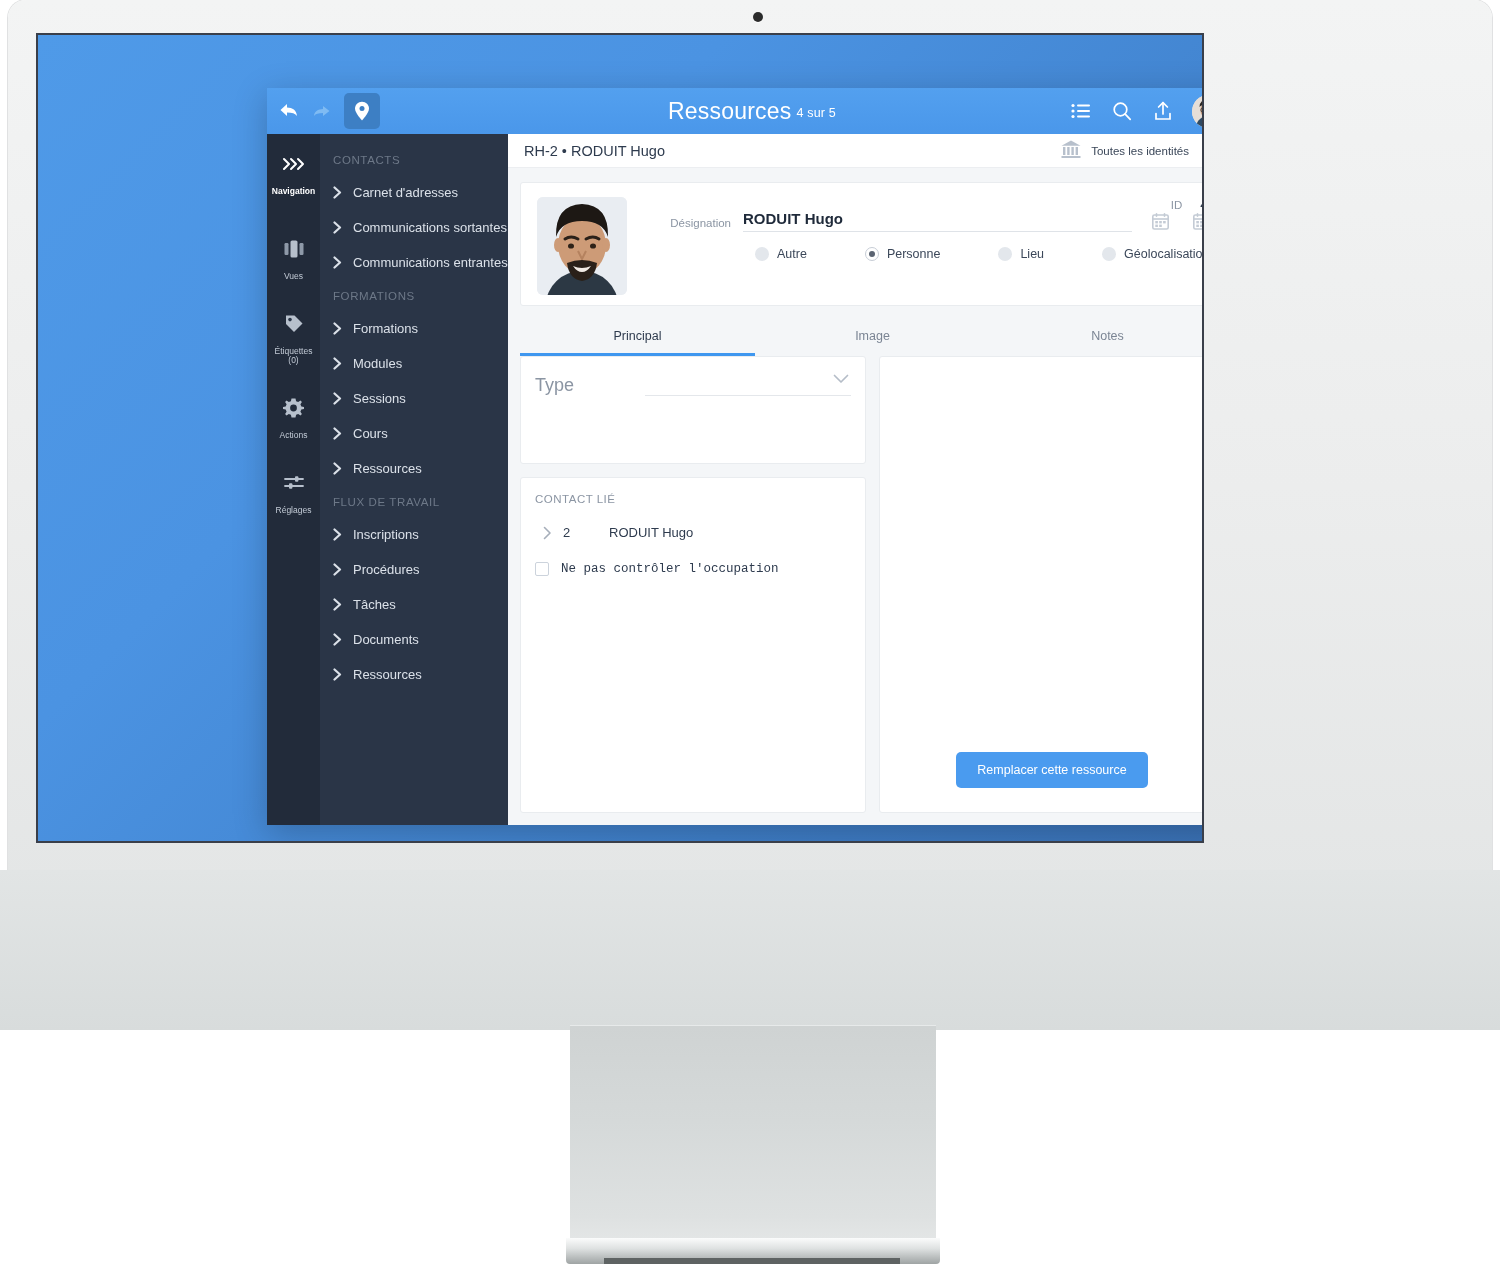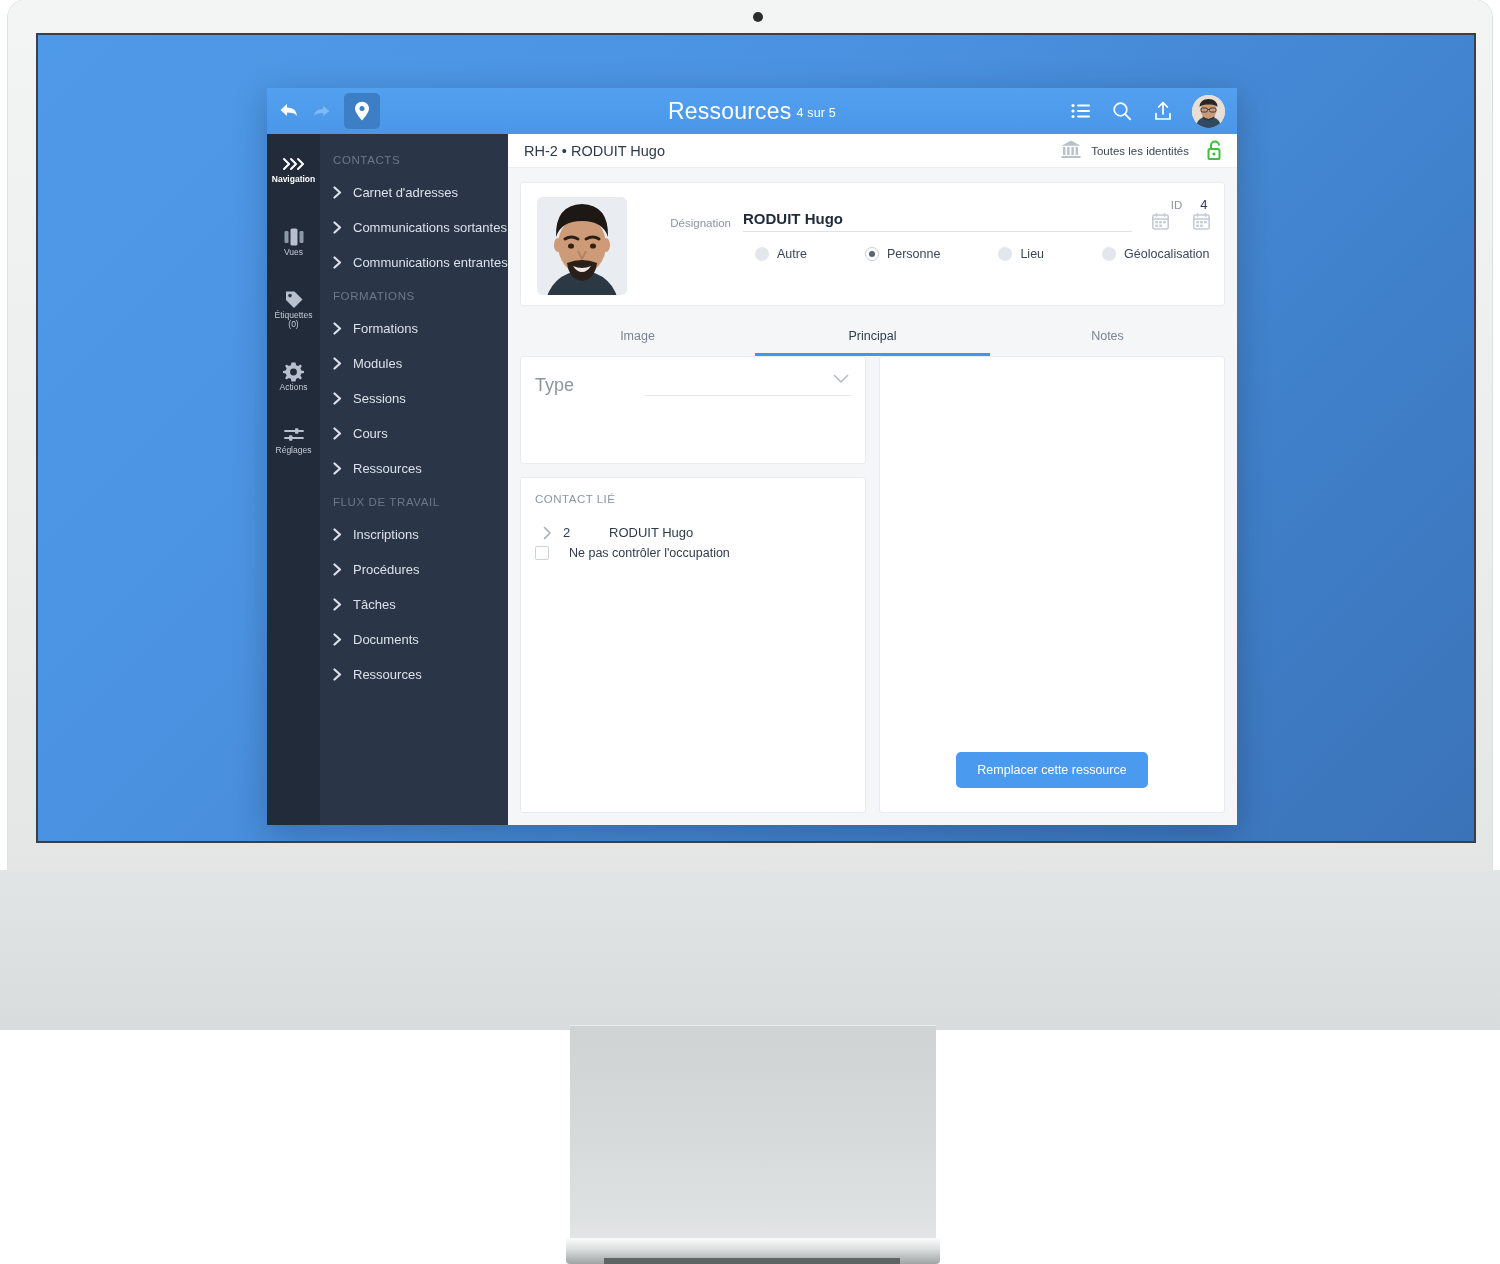--- a/index.html
+++ b/index.html
@@ -18,21 +18,21 @@
     background: linear-gradient(180deg,#f3f4f4 0%, #eceded 55%, #e4e6e6 100%);
     border-radius: 18px 18px 0 0;
     box-shadow: 0 0 0 1px #e0e1e2;
   }
   #camera-dot {
     position: absolute; left: 745px; top: 12px; width: 10px; height: 10px;
     border-radius: 50%; background:#2b2b2b;
     box-shadow: 0 1px 1px rgba(255,255,255,.8);
   }
   #monitor-screen {
-    position: absolute; left: 36px; top: 33px; width: 1440px; height: 810px;
+    position: absolute; left: 36px; top: 33px; width: 1168px; height: 810px;
     background: linear-gradient(135deg,#4f9ae8 0%, #4b93e2 35%, #3f7fc9 75%, #3b73b8 100%);
     border: 2px solid #3a3f4a;
     overflow: hidden;
   }
   #monitor-neck {
     position: absolute; left: 0px; top: 870px; width: 1500px; height: 160px;
     background: linear-gradient(180deg,#e2e5e5 0%, #d8dcdc 100%);
   }
   #monitor-foot {
     position: absolute; left: 570px; top: 1025px; width: 366px; height: 239px;
@@ -84,21 +84,21 @@
   
   .app-body { flex:1; display:flex; min-height:0; }
 
   
   .rail {
     width:53px; background:#222b3a; flex:0 0 53px;
     display:flex; flex-direction:column; align-items:center; padding-top:10px;
   }
   .rail-item {
     width:53px; padding:9px 0 6px; display:flex; flex-direction:column;
-    align-items:center; gap:0; cursor:pointer;
+    align-items:center; gap:12px; cursor:pointer;
   }
   .rail-item .rail-ico { height:22px; display:flex; align-items:center; justify-content:center; }
   .rail-lbl { font-size:8.5px; color:#c3cbd6; text-align:center; line-height:1.15; }
   .rail-item.active .rail-lbl { color:#ffffff; font-weight:bold; }
   .rail-item:first-child { margin-bottom:10px; }
   .rail-item + .rail-item { margin-top:16px; }
 
   
   .menu {
     width:188px; flex:0 0 188px; background:#2a3547; padding-top:10px; overflow:hidden;
@@ -186,21 +186,21 @@
 
   .card-contact {
     background:#ffffff; border:1px solid #e9ecef; border-radius:3px;
     flex:1; padding:15px 14px 0 14px;
   }
   .card-head { font-size:11.5px; color:#8b95a3; letter-spacing:.5px; }
   .contact-row { display:flex; align-items:center; margin-top:20px; gap:0; cursor:pointer; }
   .cr-chev { width:28px; display:flex; align-items:center; padding-left:8px; }
   .cr-num { width:46px; font-size:13px; color:#2e3b4e; }
   .cr-name { font-size:13px; color:#2e3b4e; }
-  .check-row { display:flex; align-items:center; gap:20px; margin-top:6px; cursor:pointer; }
+  .check-row { display:flex; align-items:center; gap:12px; margin-top:22px; cursor:pointer;font-family:Liberation Mono, monospace; }
   .check-box { width:14px; height:14px; border:1px solid #ccd3dc; border-radius:2px; background:#fff; flex:0 0 14px; }
   .check-lbl { font-size:12.5px; color:#2e3b4e; }
 
   .panel-right-head { display:flex; align-items:center; padding:16px 15px 0 15px; }
   .indispo-lbl { font-size:12.5px; color:#8b95a3; }
   .plus-btn { margin-left:auto; cursor:pointer; display:flex; }
   .panel-right-foot { margin-top:auto; display:flex; justify-content:center; padding:0 0 24px 0; }
   .btn-primary {
     background:#4a9bef; color:#ffffff; border:none; border-radius:5px;
     padding:11px 21px; font-size:12.5px; cursor:pointer;
@@ -555,22 +555,22 @@
                 </div>
                 <div class="radio-opt">
                   <span class="ro"></span>
                   <span class="radio-lbl">Géolocalisation</span>
                 </div>
               </div>
             </div>
           </div>
 
           <div class="tabs">
+            <div class="tab active">Principal</div>
             <div class="tab">Image</div>
-            <div class="tab active">Principal</div>
             <div class="tab">Notes</div>
           </div>
 
           <div class="panels">
 
             <div class="panel-left">
 
               <div class="card-type">
                 <div class="type-row">
                   <span class="type-lbl">Type</span>

